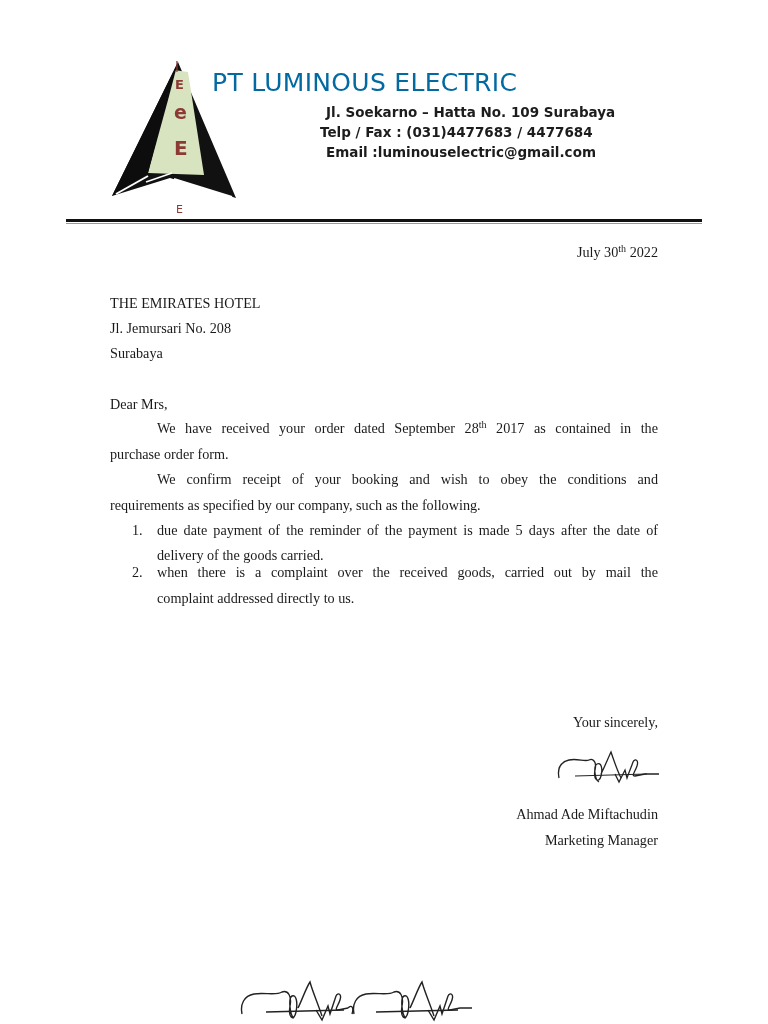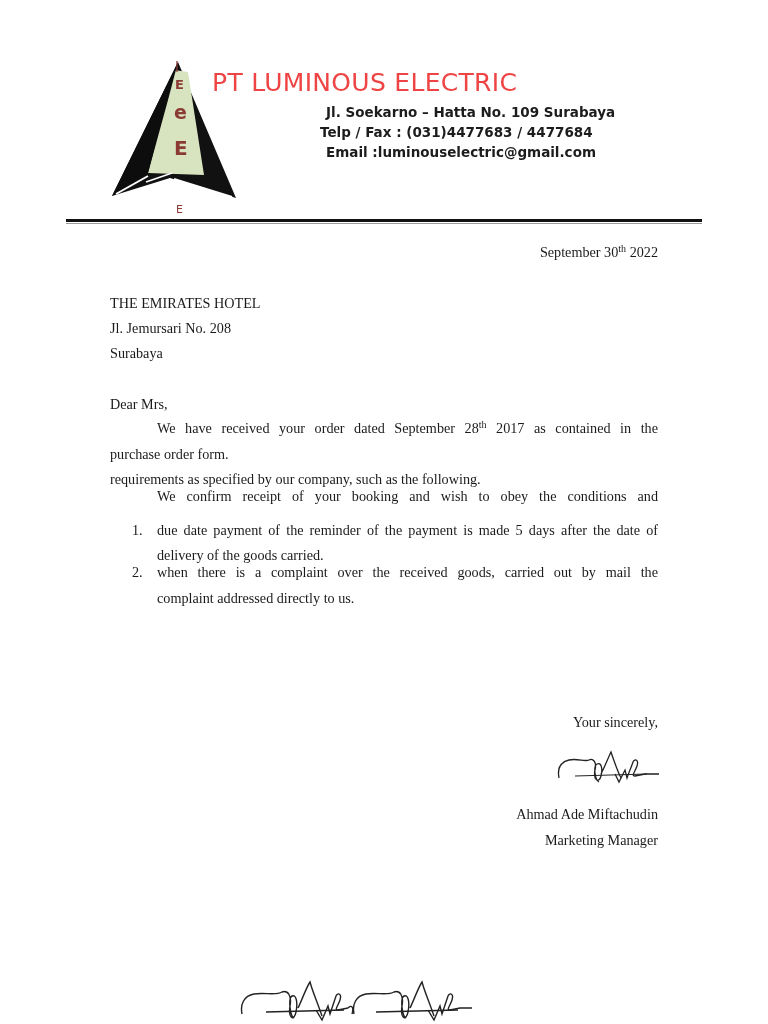--- a/index.html
+++ b/index.html
@@ -36,21 +36,21 @@
       color: #8b3a34;
       line-height: 1;
     }
     .company-name {
       position: absolute;
       left: 212px;
       top: 68px;
       font-family: "DejaVu Sans", sans-serif;
       font-size: 25px;
       letter-spacing: 0.3px;
-      color: #ef4444;
+      color: #0369a1;
       white-space: nowrap;
     }
     .contact-line {
       position: absolute;
       font-family: "DejaVu Sans", sans-serif;
       font-weight: bold;
       font-size: 13.5px;
       color: #1c1c1c;
       white-space: nowrap;
     }
@@ -141,36 +141,36 @@
   </div>
 
   <div class="company-name">PT LUMINOUS ELECTRIC</div>
   <div class="contact-line" style="left:326px; top:104px;">Jl. Soekarno – Hatta No. 109 Surabaya</div>
   <div class="contact-line" style="left:320px; top:124px;">Telp / Fax : (031)4477683 / 4477684</div>
   <div class="contact-line" style="left:326px; top:144px;">Email :luminouselectric@gmail.com</div>
 
   <div class="rule-thick"></div>
   <div class="rule-thin"></div>
 
-  <div class="abs serif date"><span>September 30</span><sup>th</sup><span> 2022</span></div>
+  <div class="abs serif date"><span>July 30</span><sup>th</sup><span> 2022</span></div>
 
   <div class="abs serif" style="left:110px; top:295px;">THE EMIRATES HOTEL</div>
   <div class="abs serif" style="left:110px; top:320px;">Jl. Jemursari No. 208</div>
   <div class="abs serif" style="left:110px; top:345px;">Surabaya</div>
 
   <div class="abs serif" style="left:110px; top:396px;">Dear Mrs,</div>
 
   <div class="para serif" style="top:420px;">
     <span class="line indent" style="height:26px;"><span>We have received your order dated September 28</span><sup>th</sup><span> 2017 as contained in the</span></span>
     <span class="line last">purchase order form.</span>
   </div>
 
   <div class="para serif" style="top:471px;">
+    <span class="line indent" style="height:26px;">We confirm receipt of your booking and wish to obey the conditions and</span>
     <span class="line last">requirements as specified by our company, such as the following.</span>
-    <span class="line indent" style="height:26px;">We confirm receipt of your booking and wish to obey the conditions and</span>
   </div>
 
   <div class="list-item serif" style="top:522px;">
     <span class="list-num">1.</span>
     <div class="list-text">
       <span class="line" style="display:block; text-align:justify; text-align-last:justify; height:25px;">due date payment of the reminder of the payment is made 5 days after the date of</span>
       <span class="line" style="display:block;">delivery of the goods carried.</span>
     </div>
   </div>
 

